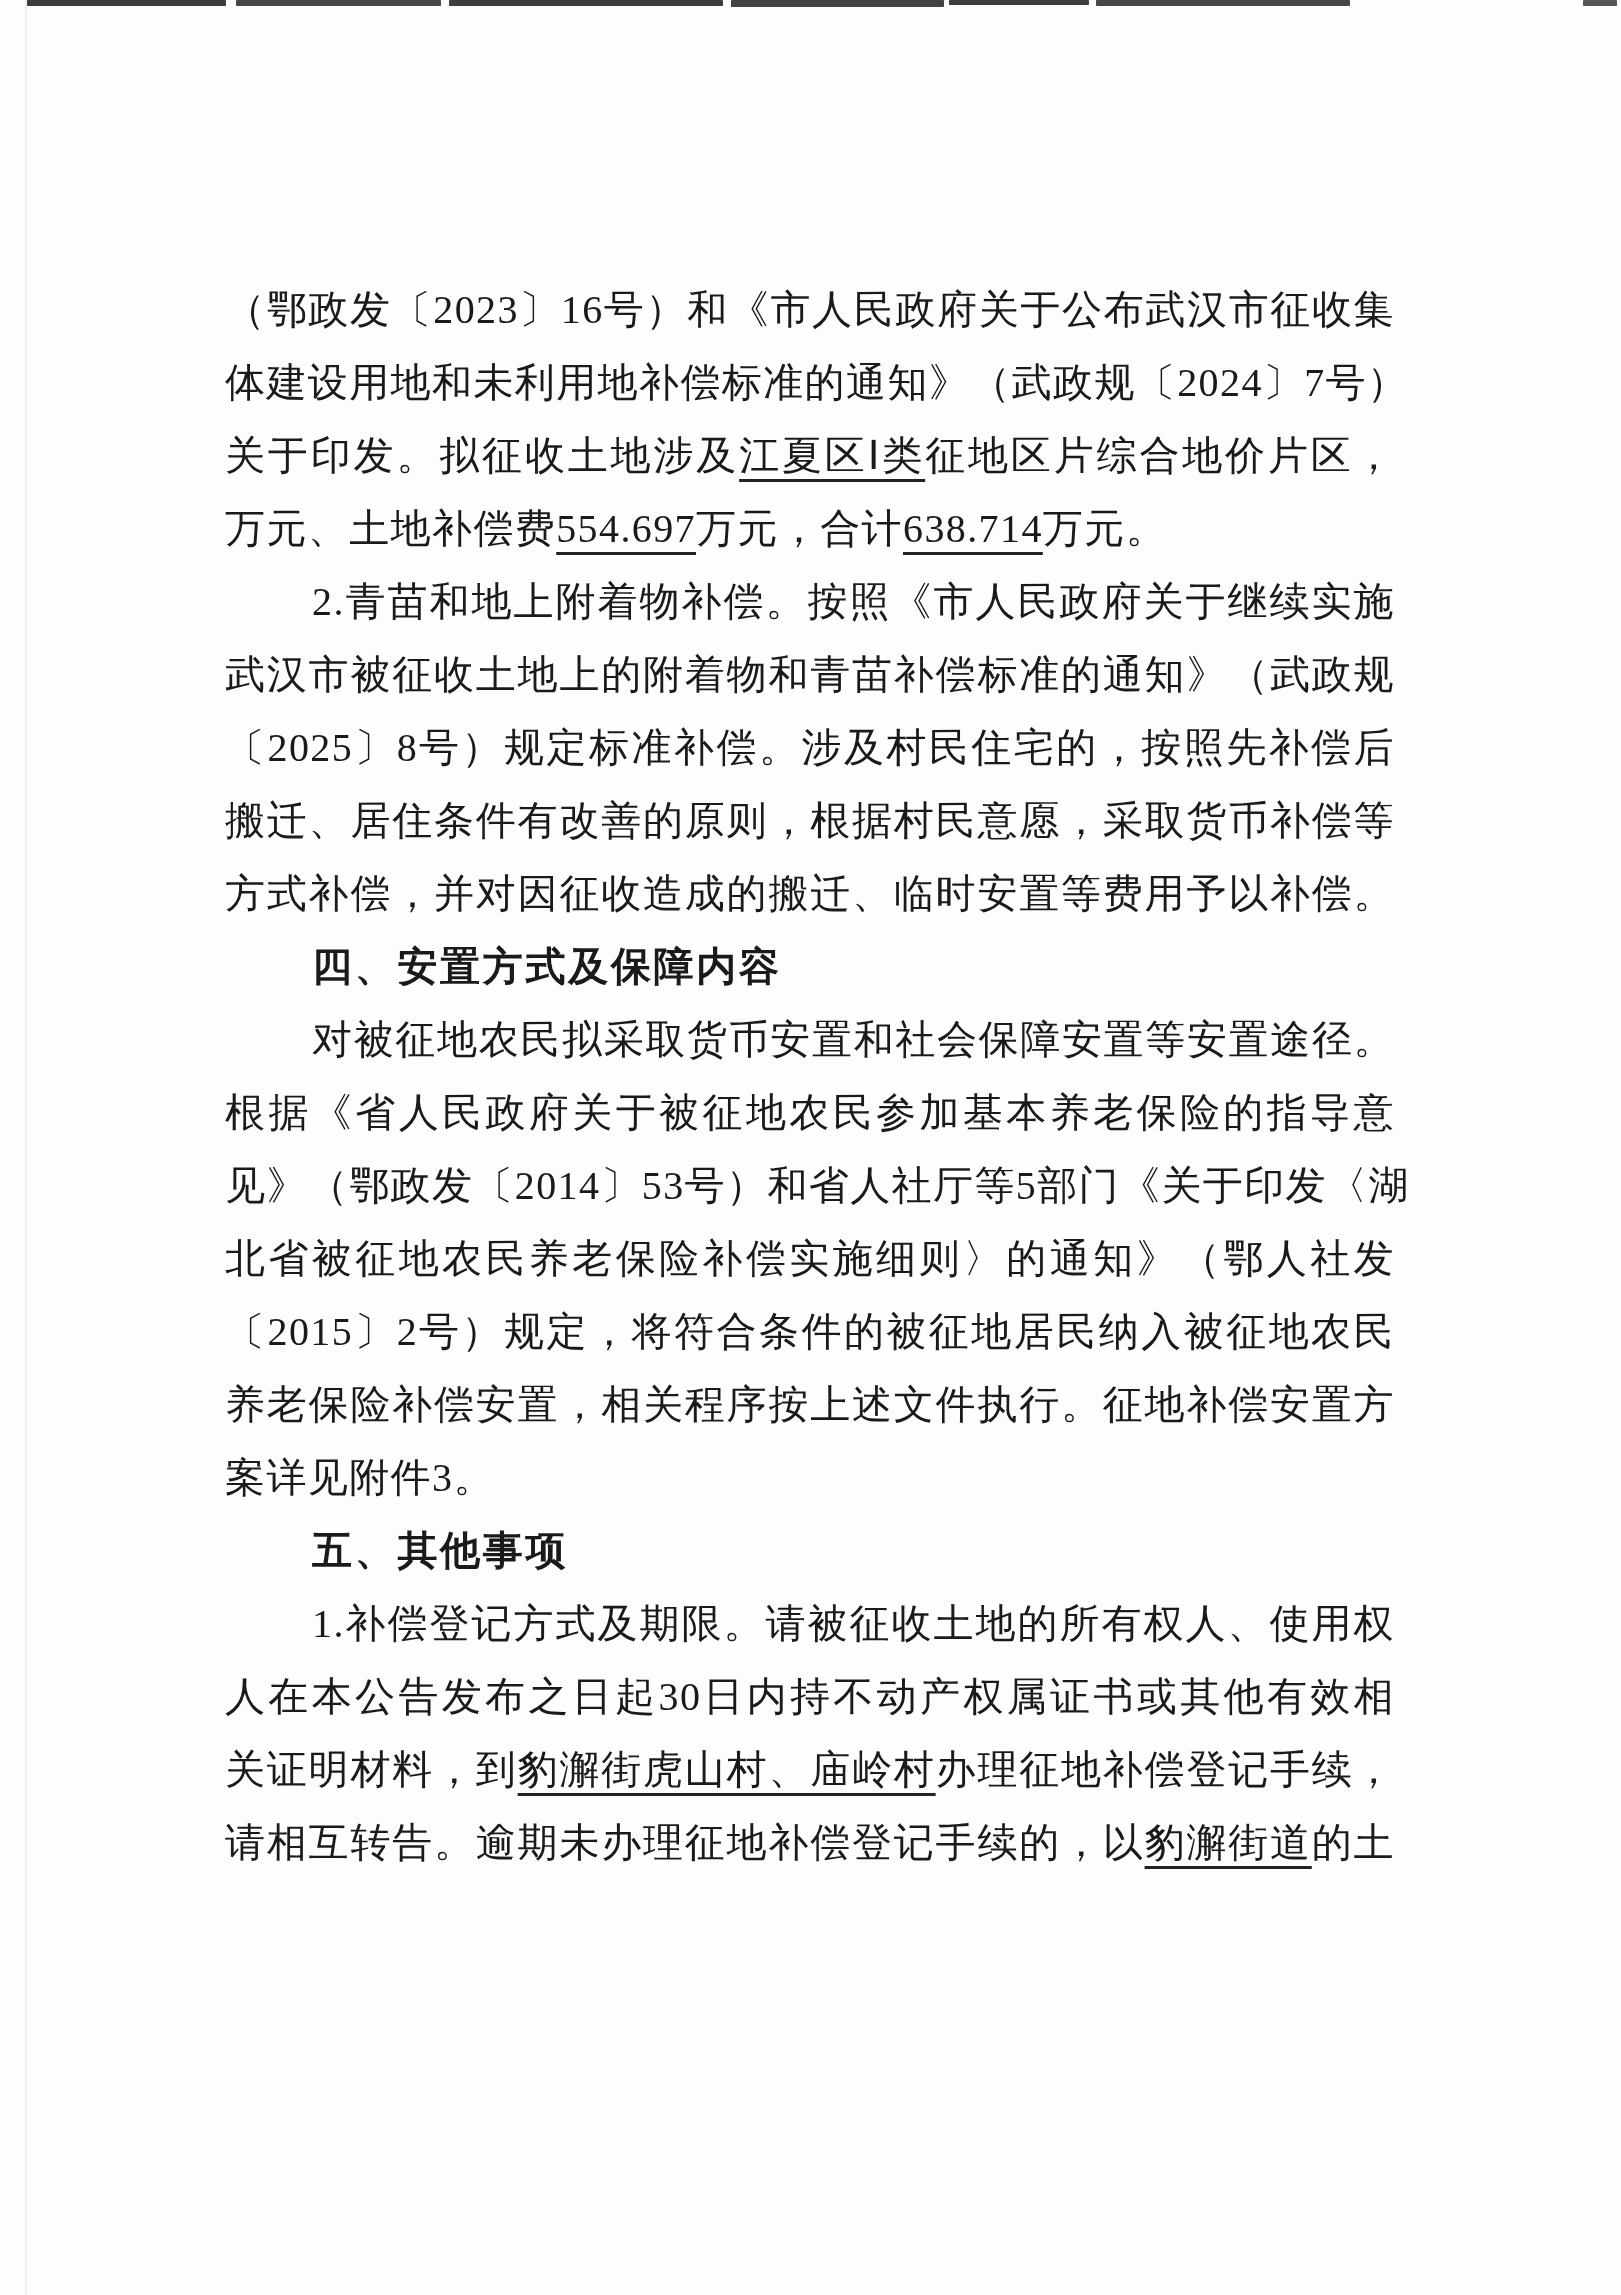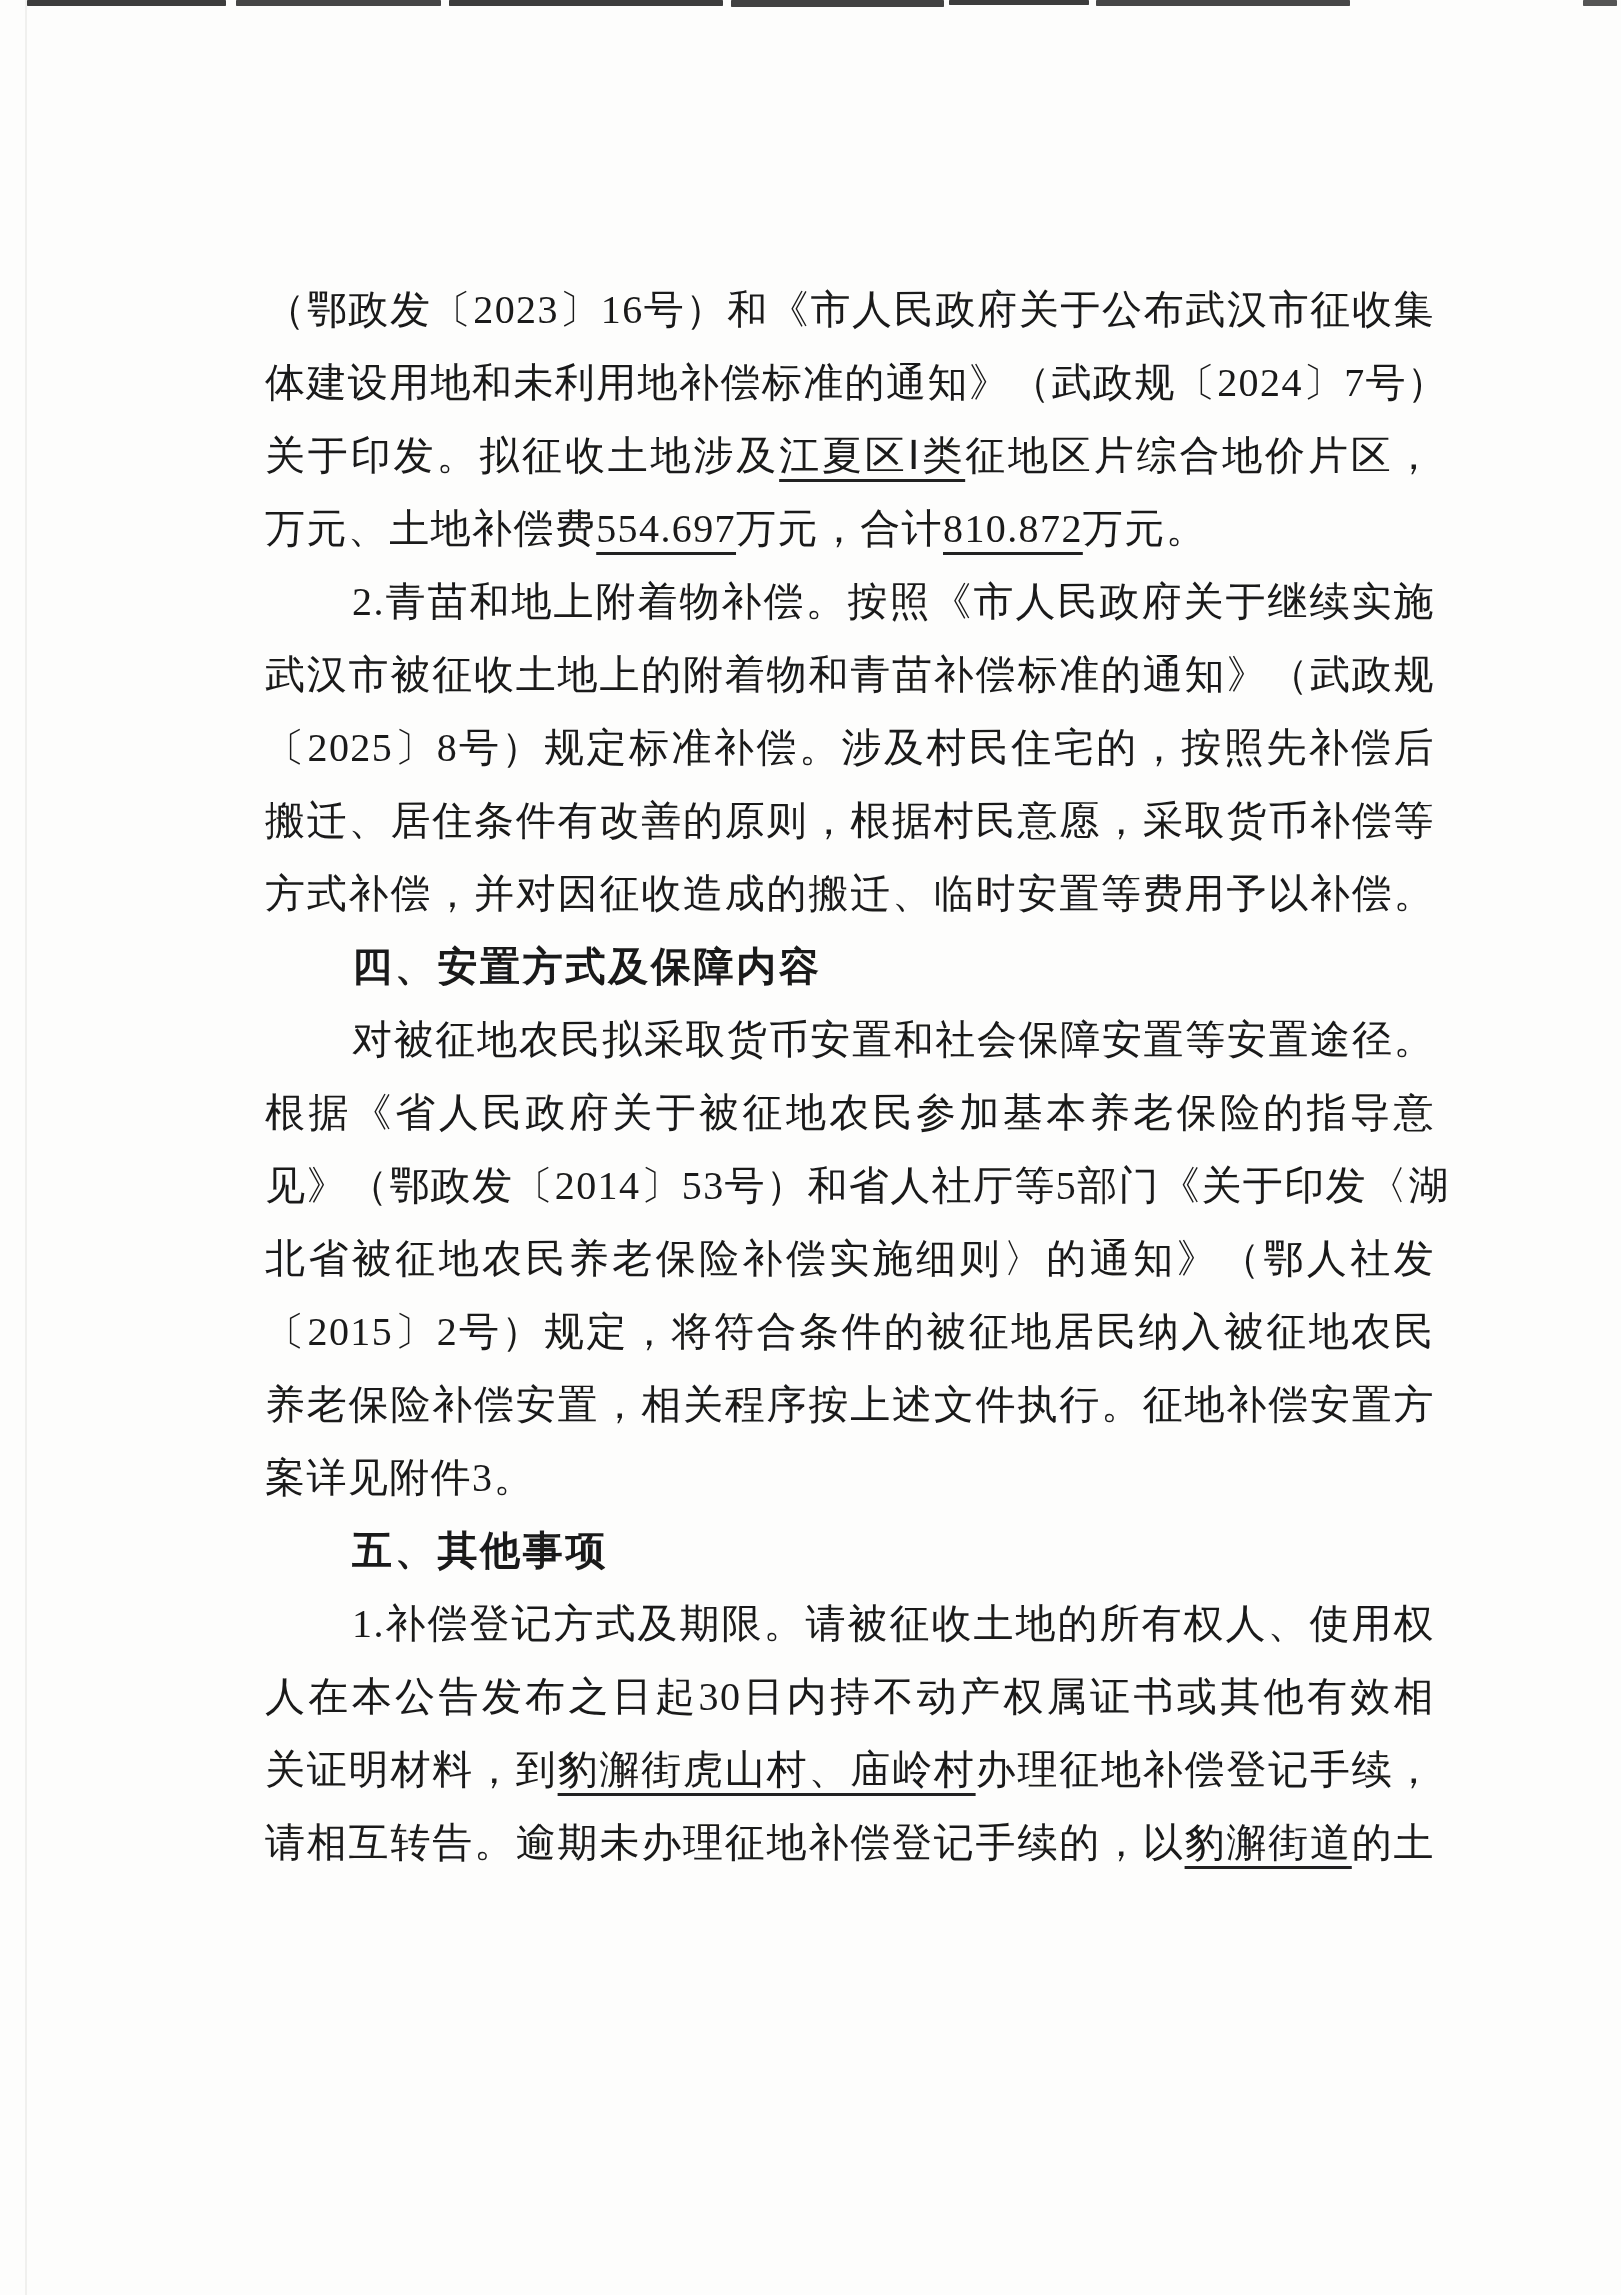--- a/index.html
+++ b/index.html
@@ -27,21 +27,20 @@
   .n3{left:449px;width:274px;height:5.5px;}
   .n4{left:731px;width:213px;height:6.8px;background:#424242;}
   .n5{left:949px;width:140px;height:4.8px;}
   .n6{left:1096px;width:254px;height:6.1px;background:#474747;}
   .n7{left:1583px;width:34px;height:5.5px;background:#555;}
 
   .doc-body{
     position:absolute;
     left:225px;top:273px;width:1170px;
     color:#1a1a1a;
-    margin-left:40px;
   }
   .line{
     height:73px;
     line-height:73px;
     font-size:40px;
     letter-spacing:1.4px;
     white-space:nowrap;
     text-align:left;
   }
   .line.fill{
@@ -77,21 +76,21 @@
   <div class="noise n4"></div>
   <div class="noise n5"></div>
   <div class="noise n6"></div>
   <div class="noise n7"></div>
 </div>
 
 <div id="doc-body" class="doc-body">
     <div class="line fill"><span class="seg">（鄂政发〔2023〕16号）和《市人民政府关于公布武汉市征收集</span></div>
     <div class="line fill"><span class="seg">体建设用地和未利用地补偿标准的通知》（武政规〔2024〕7号）</span></div>
     <div class="line fill"><span class="seg">关于印发。拟征收土地涉及</span><span class="seg u">江夏区Ⅰ类</span><span class="seg">征地区片综合地价片区，</span></div>
-    <div class="line"><span class="seg">万元、土地补偿费</span><span class="seg u">554.697</span><span class="seg">万元，合计</span><span class="seg u">810.872</span><span class="seg">万元。</span></div>
+    <div class="line"><span class="seg">万元、土地补偿费</span><span class="seg u">554.697</span><span class="seg">万元，合计</span><span class="seg u">638.714</span><span class="seg">万元。</span></div>
     <div class="line fill indent"><span class="seg">2.青苗和地上附着物补偿。按照《市人民政府关于继续实施</span></div>
     <div class="line fill"><span class="seg">武汉市被征收土地上的附着物和青苗补偿标准的通知》（武政规</span></div>
     <div class="line fill"><span class="seg">〔2025〕8号）规定标准补偿。涉及村民住宅的，按照先补偿后</span></div>
     <div class="line fill"><span class="seg">搬迁、居住条件有改善的原则，根据村民意愿，采取货币补偿等</span></div>
     <div class="line fill"><span class="seg">方式补偿，并对因征收造成的搬迁、临时安置等费用予以补偿。</span></div>
     <div class="line indent bold"><span class="seg">四、安置方式及保障内容</span></div>
     <div class="line fill indent"><span class="seg">对被征地农民拟采取货币安置和社会保障安置等安置途径。</span></div>
     <div class="line fill"><span class="seg">根据《省人民政府关于被征地农民参加基本养老保险的指导意</span></div>
     <div class="line fill"><span class="seg">见》（鄂政发〔2014〕53号）和省人社厅等5部门《关于印发〈湖</span></div>
     <div class="line fill"><span class="seg">北省被征地农民养老保险补偿实施细则〉的通知》（鄂人社发</span></div>

